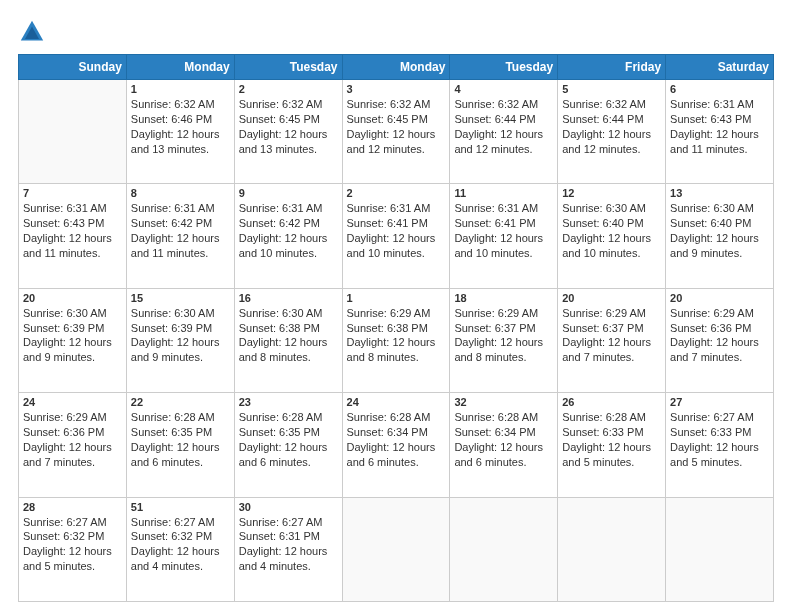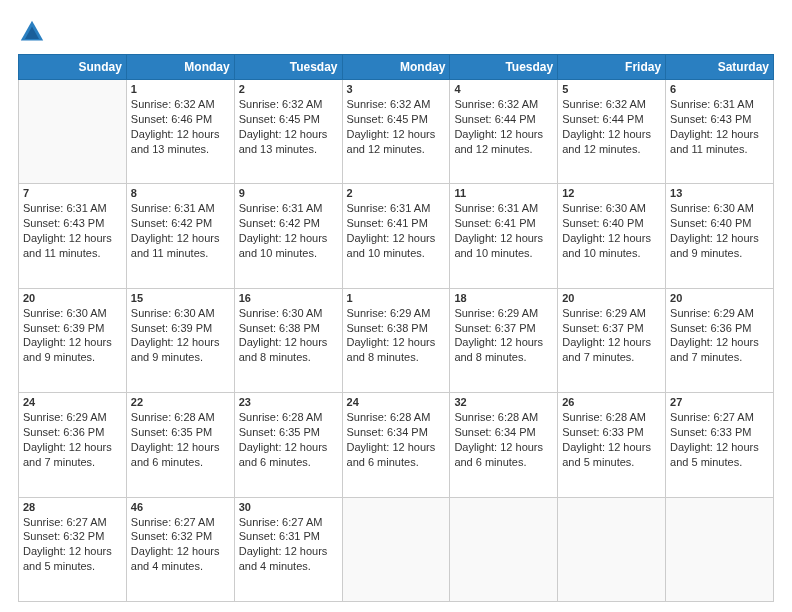--- a/index.html
+++ b/index.html
@@ -340,21 +340,21 @@
         </tr>
         <tr class="last-row">
           <td>
             <span class="day-num">28</span>
             <div class="day-info" style="white-space: pre-line;">Sunrise: 6:27 AM
 Sunset: 6:32 PM
 Daylight: 12 hours
 and 5 minutes.</div>
           </td>
           <td>
-            <span class="day-num">46</span>
+            <span class="day-num">51</span>
             <div class="day-info" style="white-space: pre-line;">Sunrise: 6:27 AM
 Sunset: 6:32 PM
 Daylight: 12 hours
 and 4 minutes.</div>
           </td>
           <td>
             <span class="day-num">30</span>
             <div class="day-info" style="white-space: pre-line;">Sunrise: 6:27 AM
 Sunset: 6:31 PM
 Daylight: 12 hours

